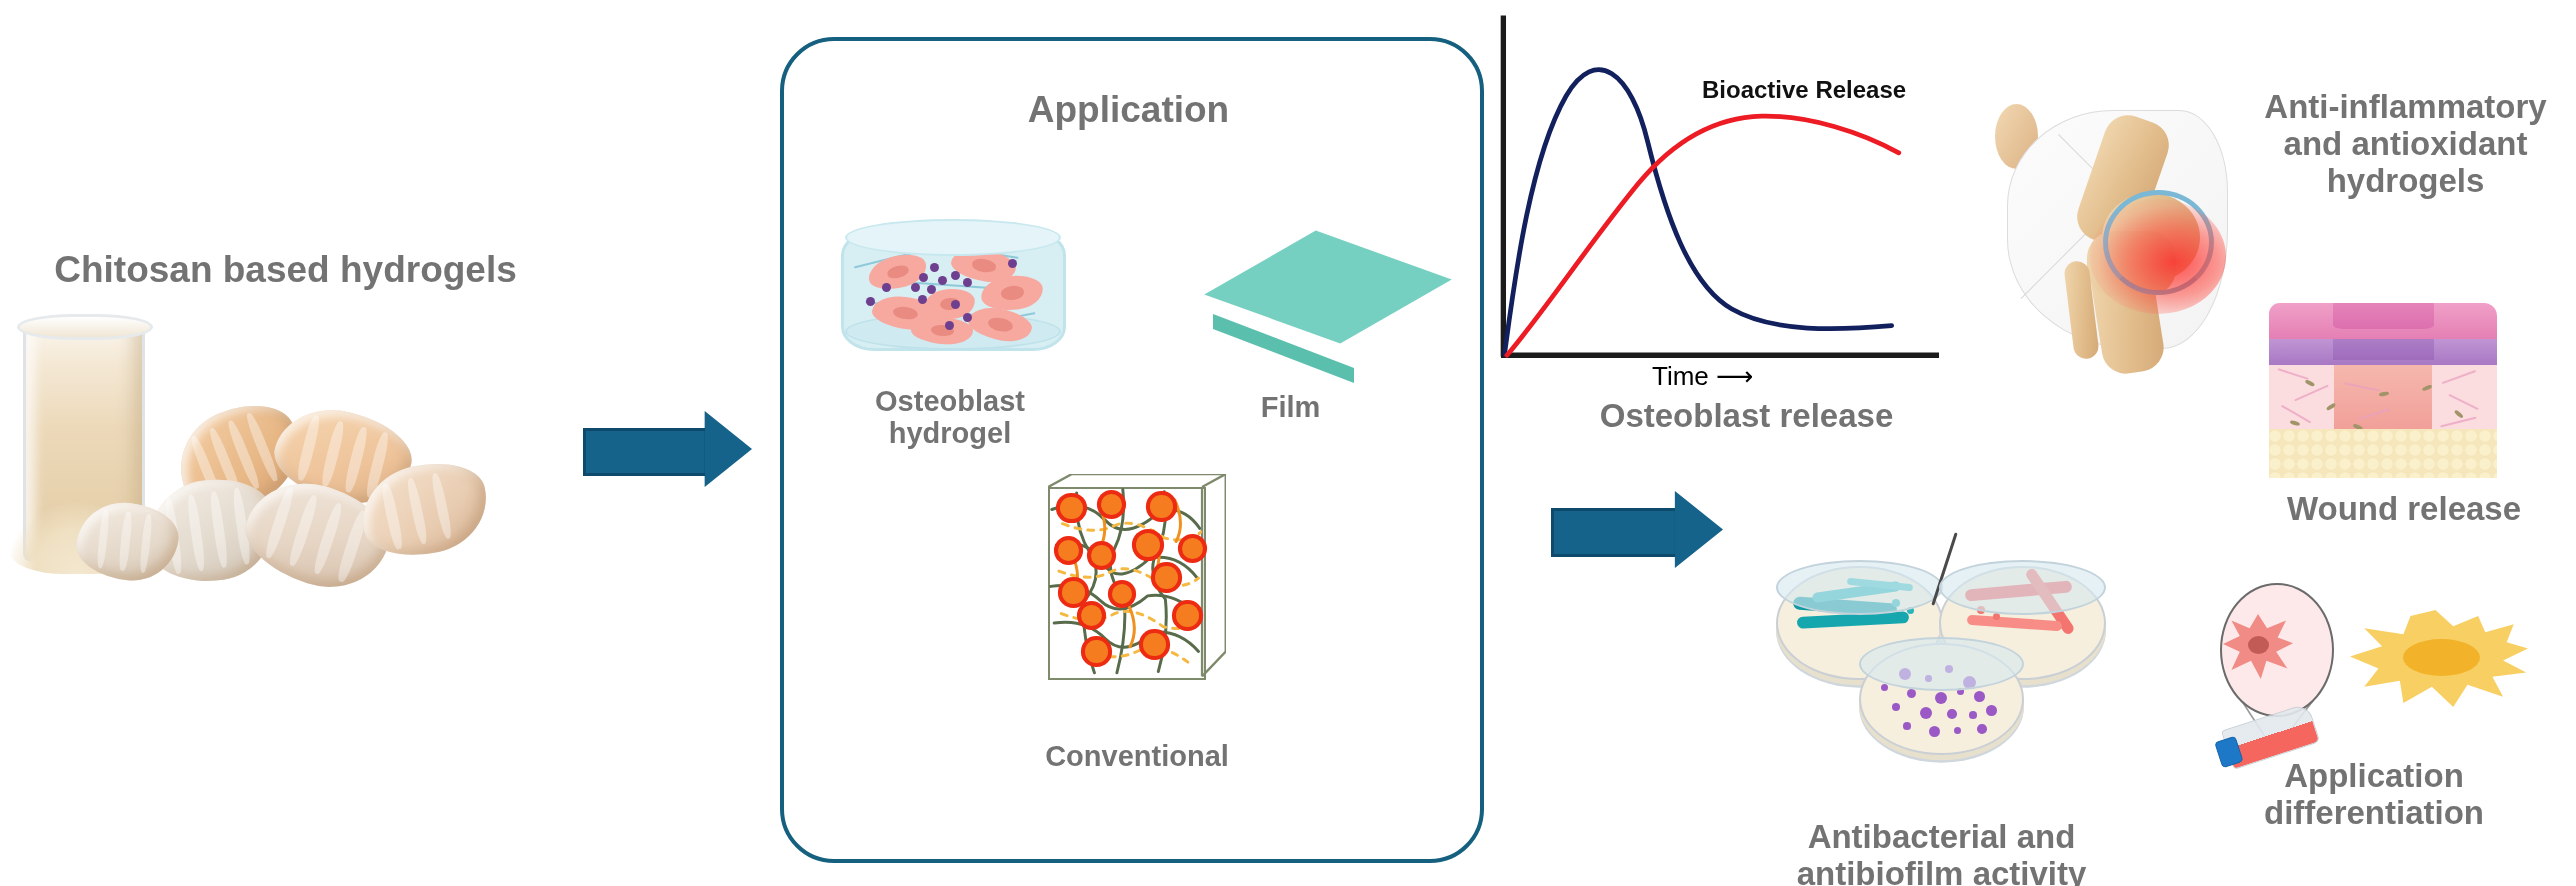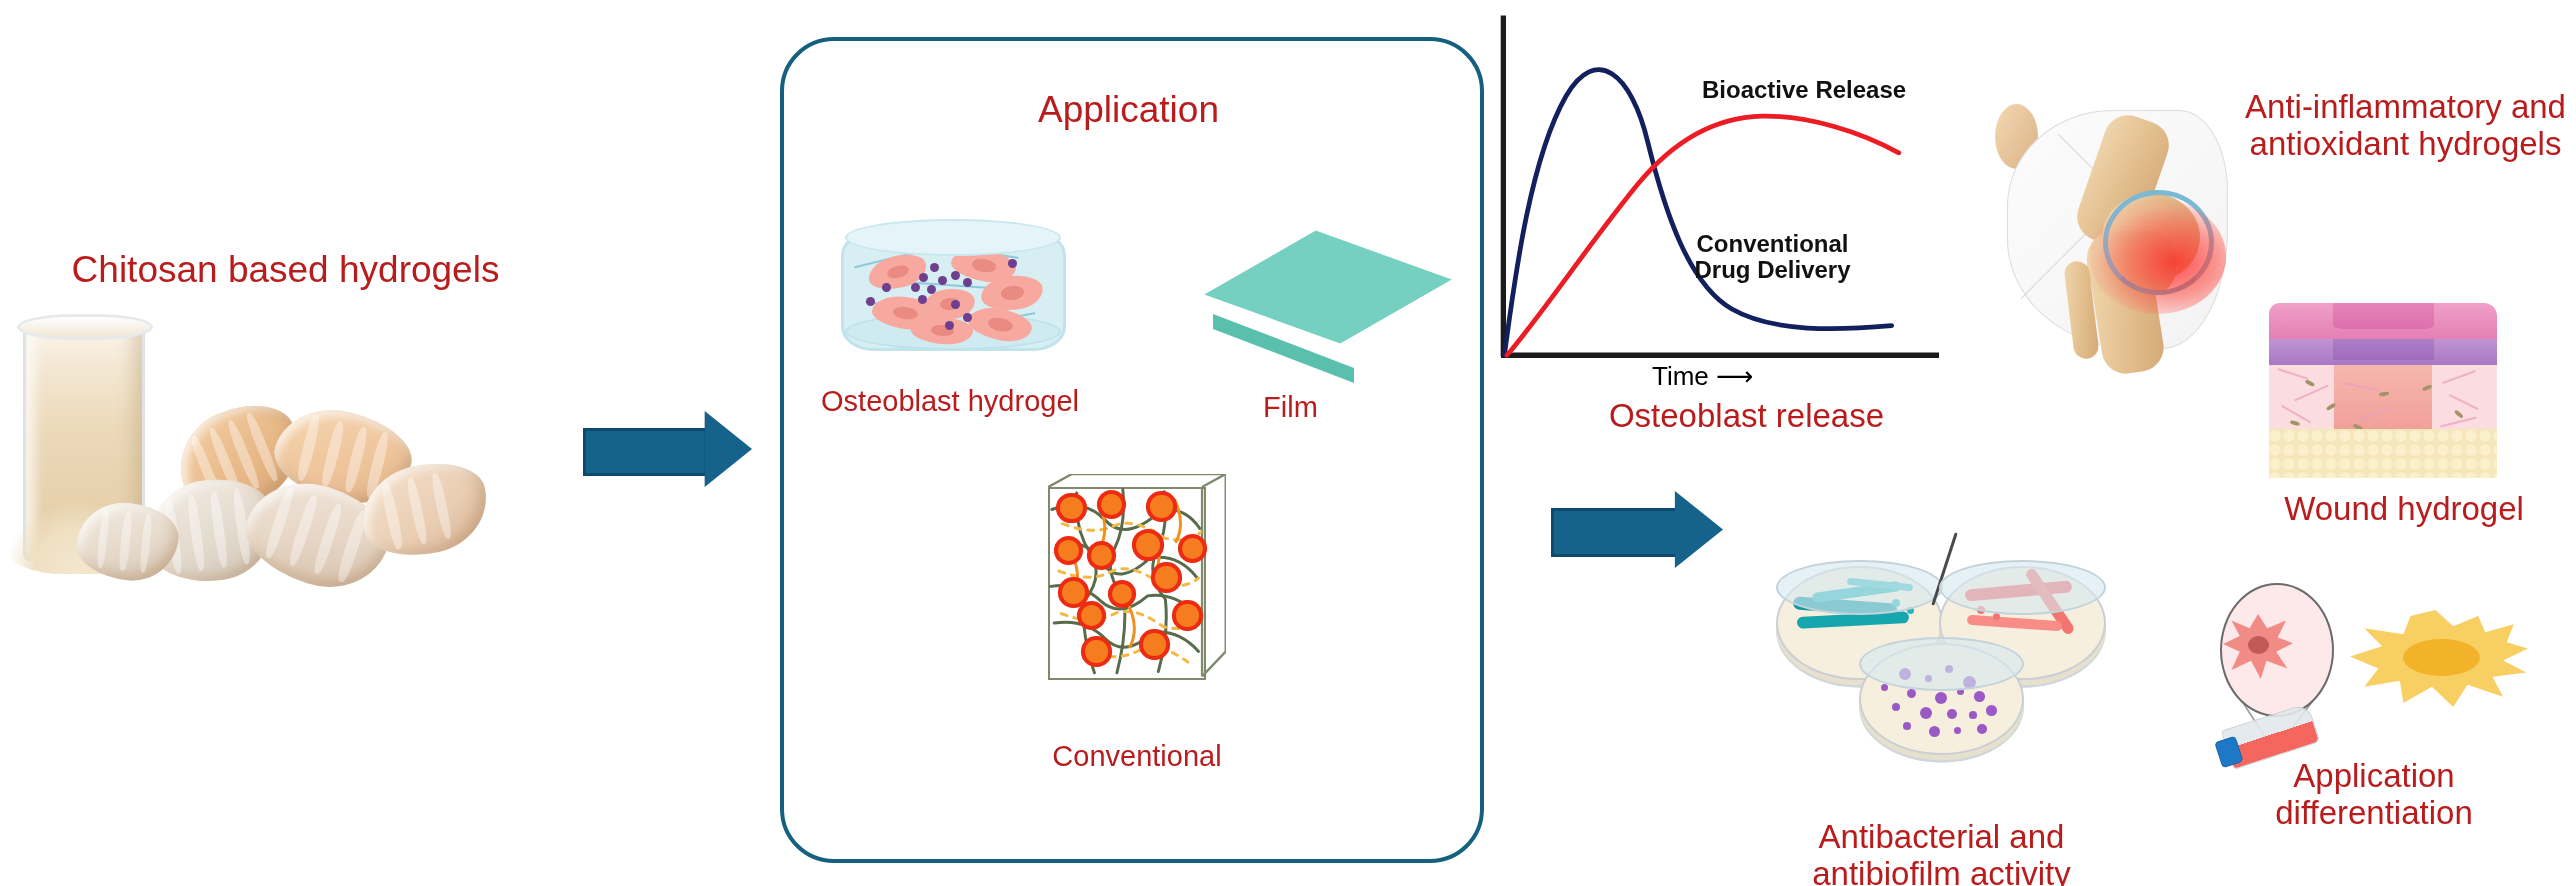--- a/index.html
+++ b/index.html
@@ -1,19 +1,19 @@
 <!DOCTYPE html>
 <html style="font-size:9.5px"><head>
 <meta charset="utf-8">
 <style>
   html,body{margin:0;padding:0;background:#fff;}
   body{width:2576px;height:886px;position:relative;overflow:hidden;
        font-family:"Liberation Sans","DejaVu Sans",sans-serif;color:#000;}
   .abs{position:absolute;}
-  .lbl{font-weight:normal;text-align:center;line-height:1.12;color:#b91c1c;}
+  .lbl{font-weight:bold;text-align:center;line-height:1.12;color:#737373;}
 
   
   #source-photo{left:6px;top:308px;width:557px;height:314px;}
   #beaker{position:absolute;left:16.6px;top:14px;width:116px;height:237px;
       border:3px solid #dfe3e6;border-top:none;border-radius:3.6px 3.6px 8.3px 8.3px;
       background:linear-gradient(180deg,#fbf6ee 0%,#f4e8d4 18%,#ecd9b9 45%,#e3cba3 100%);
       box-shadow:inset -9.5px 0 15.4px rgba(190,165,125,.45),inset 8.3px 0 12px rgba(255,255,255,.8);}
   #beaker-lip{position:absolute;left:10.7px;top:6px;width:130px;height:20px;
       border:3px solid #e6eaed;border-radius:50%/60%;
       background:linear-gradient(180deg,#ffffff,#f0e6d4);}
@@ -329,21 +329,20 @@
 <div class="abs" id="release-chart">
   <svg id="chart-svg" width="474" height="367" viewBox="0 0 800 620">
     <line x1="34" y1="16" x2="34" y2="592" stroke="#1b1b1b" stroke-width="9"></line>
     <line x1="30" y1="590" x2="770" y2="590" stroke="#1b1b1b" stroke-width="9"></line>
     <path fill="none" stroke="#12205e" stroke-width="8" stroke-linecap="round" d="M36 588 C 52 470, 78 260, 140 152 C 190 66, 250 112, 278 230
              C 308 352, 348 470, 420 512 C 490 552, 600 548, 690 540"></path>
     <path fill="none" stroke="#ed1c24" stroke-width="8" stroke-linecap="round" d="M40 590 C 100 520, 180 400, 262 300 C 330 218, 400 188, 470 186
              C 550 184, 640 214, 702 248"></path>
   </svg>
   <div class="chart-ann" id="ann-sustained">Bioactive Release</div>
-  <div class="chart-ann" id="ann-conventional">Conventional Drug Delivery</div>
 </div>
 <div class="abs" id="axis-time">
   <span>Time</span>
   <span>⟶</span>
 </div>
 <div class="abs lbl" id="controlled-release-label">Osteoblast release</div>
 
 <div class="arrow" id="arrow-2">
   <div class="body"></div>
   <div class="head"></div>
@@ -380,21 +379,21 @@
   <i class="lyo" style="left:153px;top:83px;transform:rotate(-22deg)"></i>
   <i class="lyo" style="left:185px;top:109px;transform:rotate(40deg)"></i>
   <i class="lyo" style="left:110px;top:89px;transform:rotate(-10deg)"></i>
   <i class="lyo" style="left:84px;top:122px;transform:rotate(24deg)"></i>
   <div id="skin-purple"></div>
   <div id="skin-purple-bump"></div>
   <div id="skin-epi"></div>
   <div id="skin-epi-bump"></div>
   <div id="skin-fat"></div>
 </div>
-<div class="abs lbl" id="wound-healing-label">Wound hydrogel</div>
+<div class="abs lbl" id="wound-healing-label">Wound release</div>
 
 <div class="abs" id="petri-art">
 
   <div class="dish" style="left:0;top:24px;width:163px;height:110px"></div>
   <i class="streak" style="left:16.6px;top:58px;width:104px;height:13px;background:#0f9aa3;transform:rotate(4deg)"></i>
   <i class="streak" style="left:21px;top:72px;width:112px;height:12px;background:#16a7ae;transform:rotate(-3deg)"></i>
   <i class="streak" style="left:36px;top:45px;width:89px;height:9.5px;background:#2bb6bc;transform:rotate(-8deg)"></i>
   <i class="streak" style="left:71px;top:39px;width:66px;height:7px;background:#44c2c6;transform:rotate(6deg)"></i>
   <i class="streak" style="left:116px;top:57px;width:8.3px;height:8.3px;background:#2bb6bc;border-radius:50%"></i>
   <i class="streak" style="left:131px;top:65px;width:7px;height:7px;background:#2bb6bc;border-radius:50%"></i>

